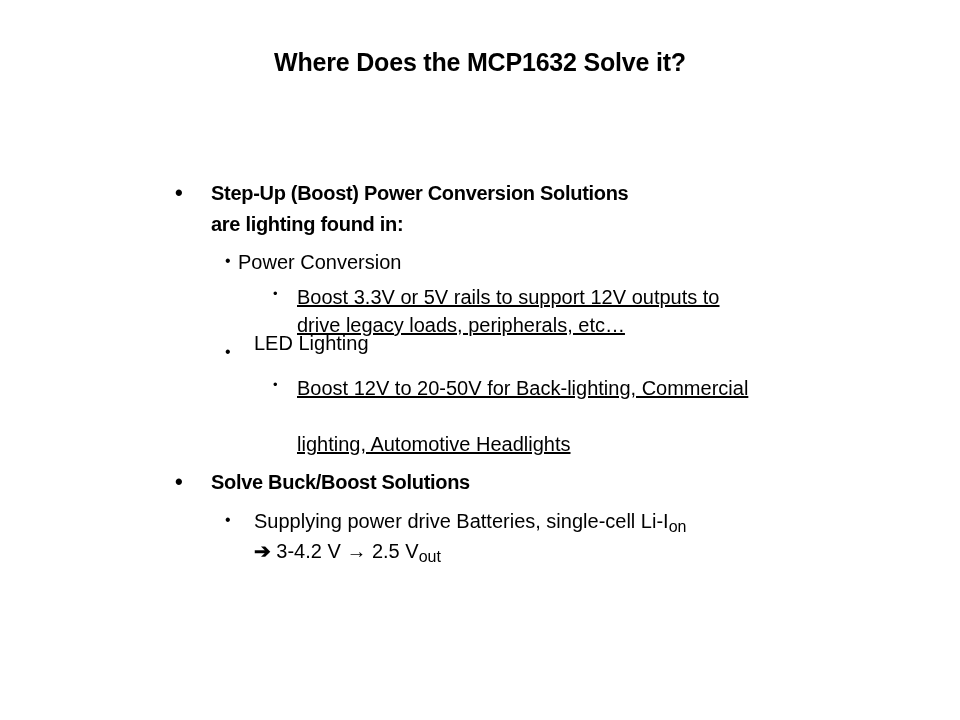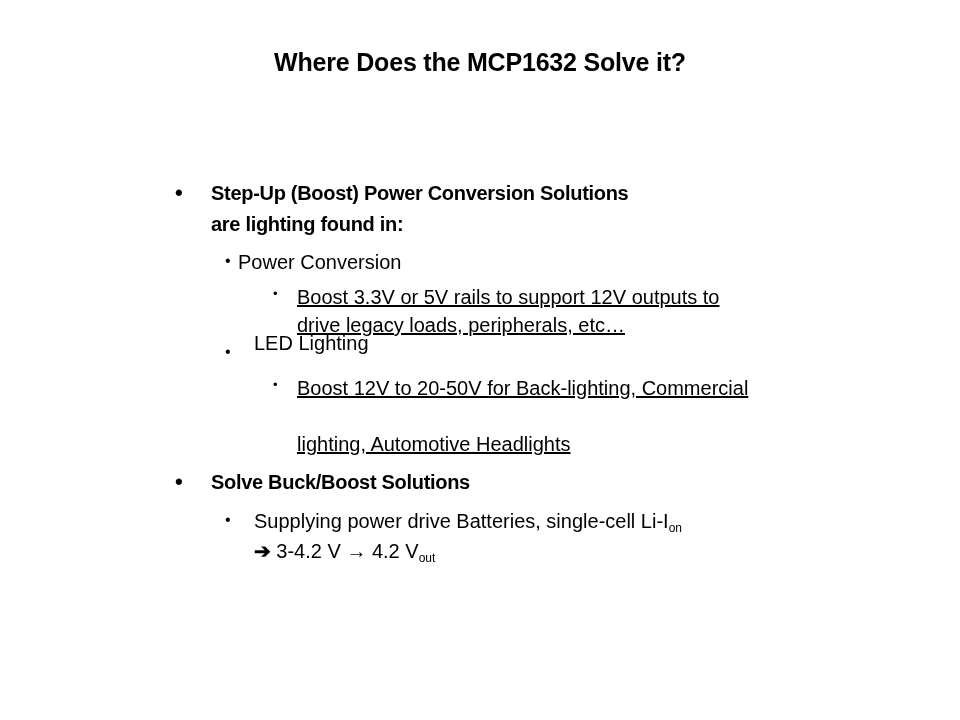--- a/index.html
+++ b/index.html
@@ -51,21 +51,21 @@
     }
     .l3 {
       font-size: 20px;
       text-decoration: underline;
     }
     .l3-bullet {
       font-size: 13px;
       left: 273px;
     }
     sub {
-      font-size: 12px;
+      font-size: 16px;
       vertical-align: -4px;
       line-height: 0;
     }
     .arrow-heavy {
       font-weight: bold;
     }
   </style>
 </head>
 <body>
 
@@ -97,17 +97,17 @@
     </div>
   </div>
 
   <div>
     <span class="bullet l1-bullet" style="top:469px;">•</span>
     <div class="row l1" style="top:471px; left:211px;">Solve Buck/Boost Solutions</div>
 
     <div>
       <span class="bullet l2-bullet" style="top:511px;">•</span>
       <div class="row l2" style="top:510px; left:254px;"><span>Supplying power drive Batteries, single-cell Li-I</span><sub>on</sub></div>
-      <div class="row l2" style="top:539px; left:254px;"><span class="arrow-heavy">➔</span><span> 3-4.2 V </span><span>→</span><span> 4.2 V</span><sub>out</sub></div>
+      <div class="row l2" style="top:539px; left:254px;"><span class="arrow-heavy">➔</span><span> 3-4.2 V </span><span>→</span><span> 2.5 V</span><sub>out</sub></div>
     </div>
   </div>
 
 </div>
 
 </body></html>

